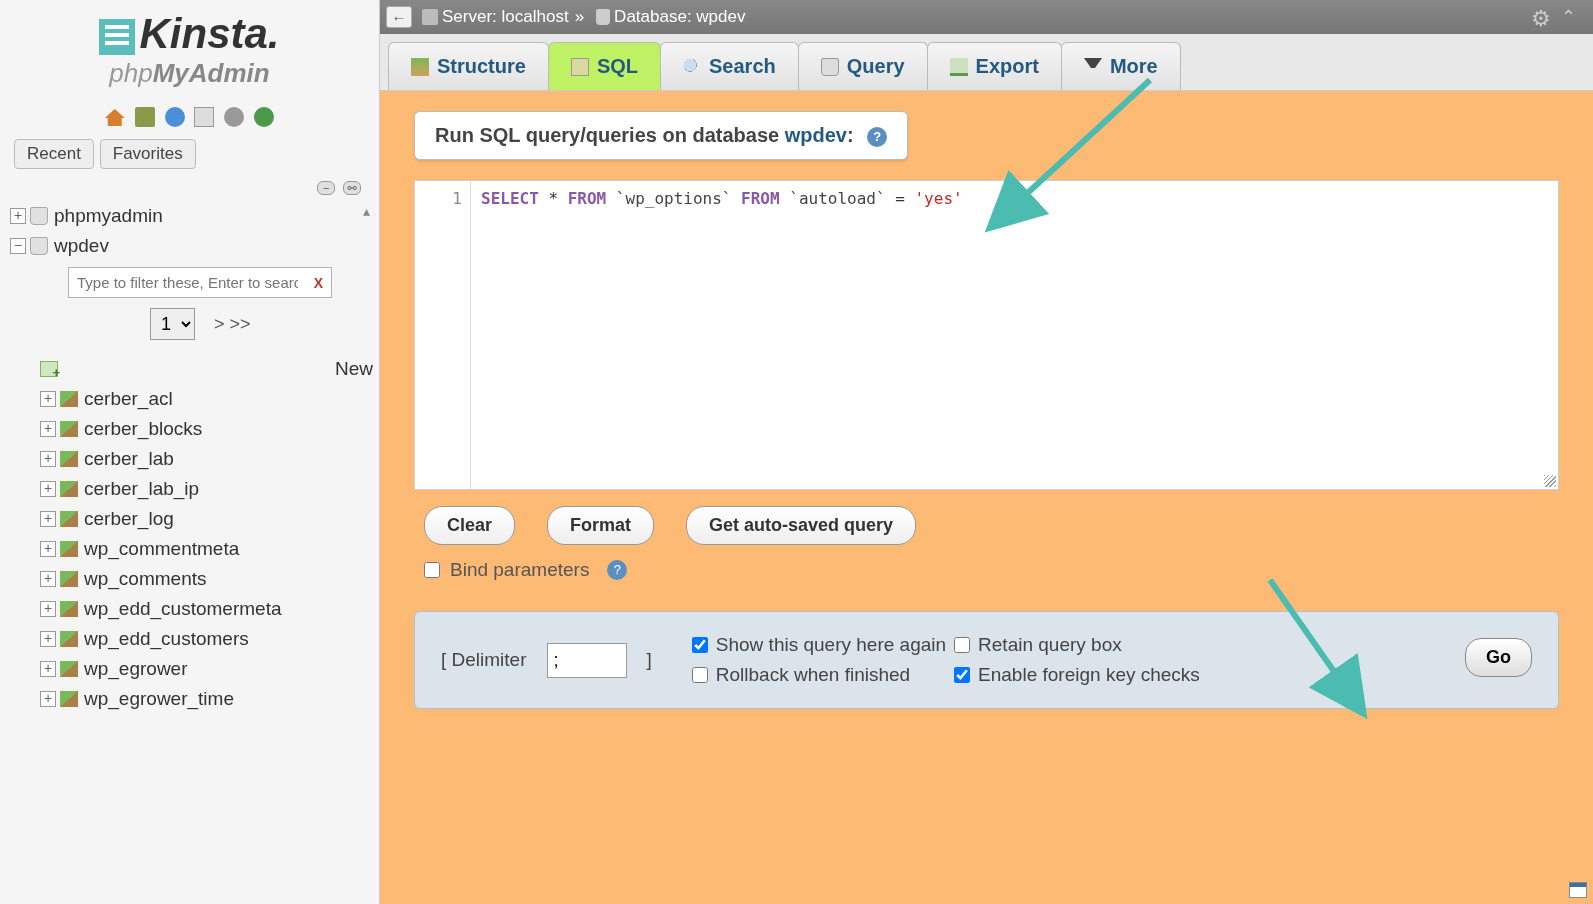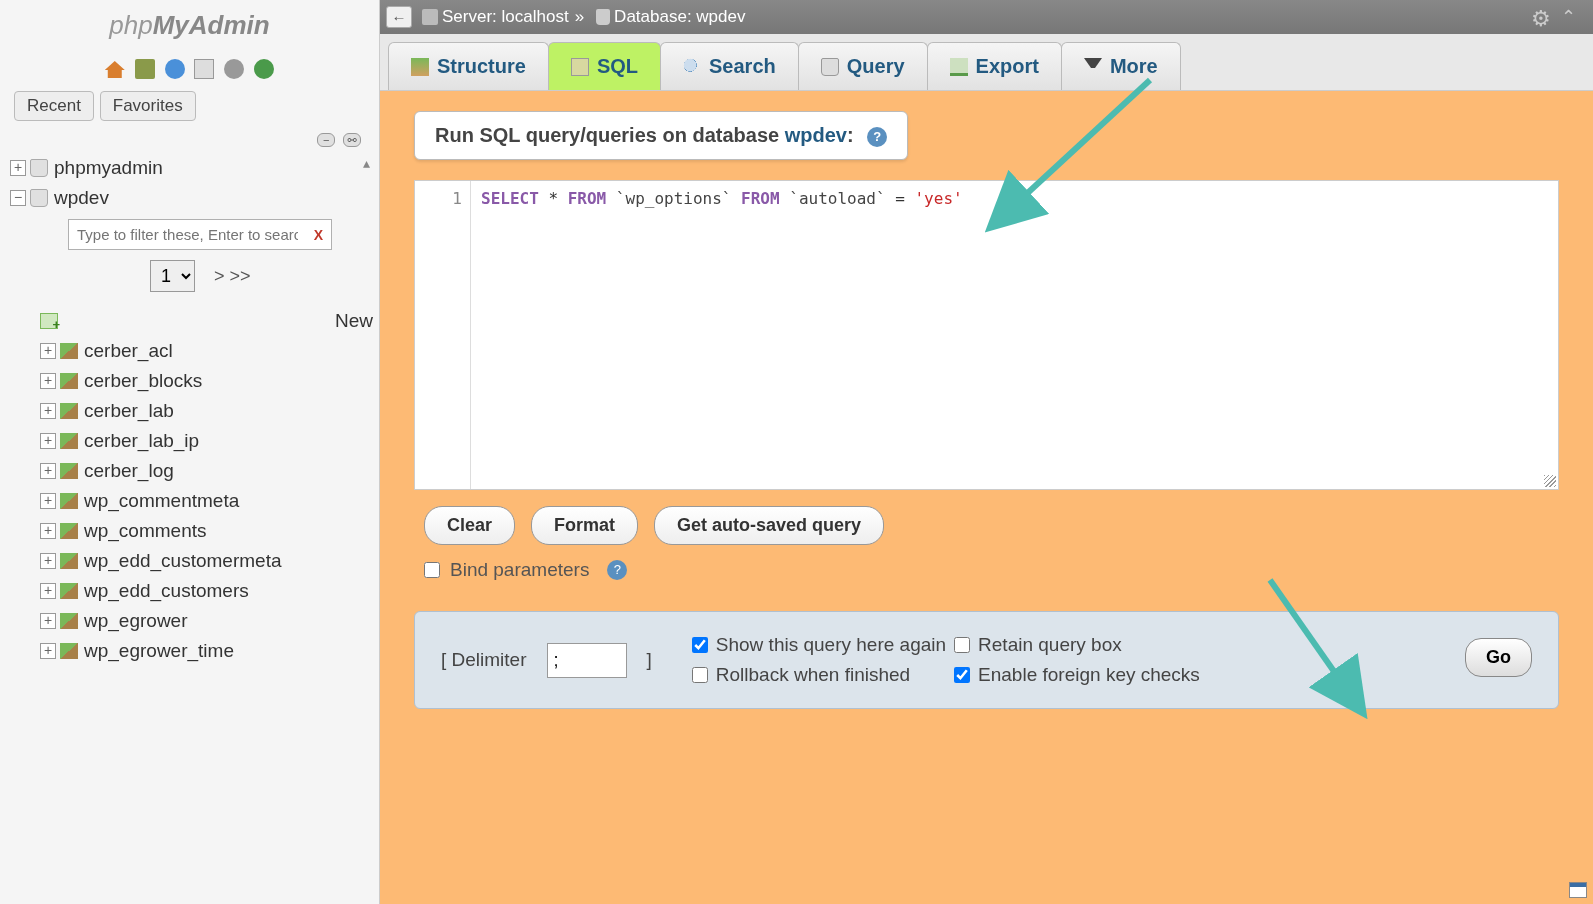--- a/index.html
+++ b/index.html
@@ -77,21 +77,21 @@
 
 .editor { background: #fff; border: 1px solid #ccc; margin: 0 14px; height: 310px; display: flex; font-family: monospace; font-size: 16px; position: relative; }
 .gutter { width: 56px; background: #fff; border-right: 1px solid #ddd; text-align: right; padding: 8px 8px 0 0; color: #888; }
 .code { padding: 8px 10px; flex: 1; }
 .kw { color: #8959a8; font-weight: bold; }
 .op { color: #333; }
 .str { color: #c82829; }
 .ident { color: #444; }
 .resize-handle { position: absolute; right: 2px; bottom: 2px; width: 12px; height: 12px; background: repeating-linear-gradient(135deg, #999, #999 1px, transparent 1px, transparent 3px); }
 
-.editor-buttons { padding: 16px 24px 8px; display: flex; gap: 16px; align-items: center; }
+.editor-buttons { padding: 16px 24px 8px; display: flex; gap: 32px; align-items: center; }
 .pill-btn { background: linear-gradient(#fff, #eee); border: 1px solid #999; border-radius: 18px; padding: 8px 22px; font-size: 18px; font-weight: bold; color: #333; cursor: pointer; }
 .bind-row { padding: 6px 24px 20px; font-size: 19px; color: #555; display: flex; align-items: center; gap: 10px; }
 .chk { width: 16px; height: 16px; }
 
 .footer-box { background: #dce4eb; border: 1px solid #b0c0d0; border-radius: 6px; margin: 10px 14px; padding: 22px 26px; display: flex; align-items: center; gap: 20px; font-size: 19px; color: #444; position: relative; }
 .delim-label { }
 .delim-input { width: 80px; padding: 6px; font-size: 18px; border: 1px solid #999; }
 .checks { display: grid; grid-template-columns: auto auto; row-gap: 14px; column-gap: 30px; margin-left: 20px; gap: 8px; }
 .check-item { display: flex; align-items: center; gap: 8px; }
 .go-btn { position: absolute; right: 26px; top: 26px; background: linear-gradient(#fff, #ddd); border: 1px solid #888; border-radius: 16px; padding: 8px 20px; font-size: 18px; font-weight: bold; cursor: pointer; }
@@ -103,20 +103,21 @@
 .corner-cal { position: absolute; right: 6px; bottom: 6px; width: 18px; height: 16px; background: #fff; border: 1px solid #888; }
 .corner-cal::before { content: ""; position: absolute; top: 0; left: 0; right: 0; height: 4px; background: #3a6ea5; }
 </style>
 </head>
 <body>
 
 <div class="app">
 
   <div class="sidebar">
     <div class="logo-area">
+      <div class="kinsta-logo"><span class="kicon"></span><span>Kinsta</span>.</div>
       <div class="pma-logo"><span class="php">php</span><span class="ma">MyAdmin</span></div>
     </div>
     <div class="toolbar-icons">
       <span class="tb-icon i-home"></span>
       <span class="tb-icon i-exit"></span>
       <span class="tb-icon i-help"></span>
       <span class="tb-icon i-doc"></span>
       <span class="tb-icon i-gear"></span>
       <span class="tb-icon i-refresh"></span>
     </div>

